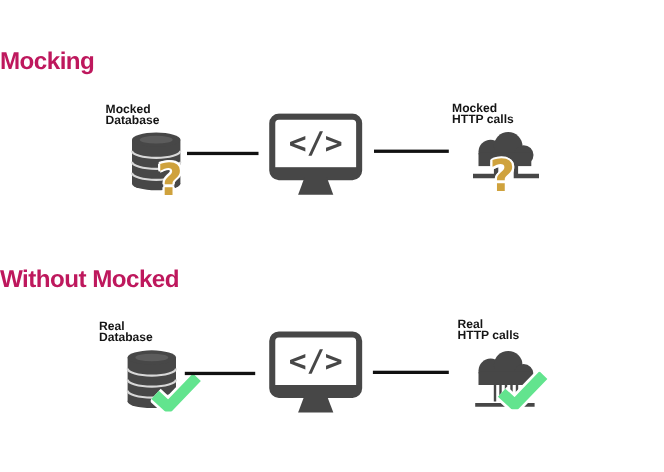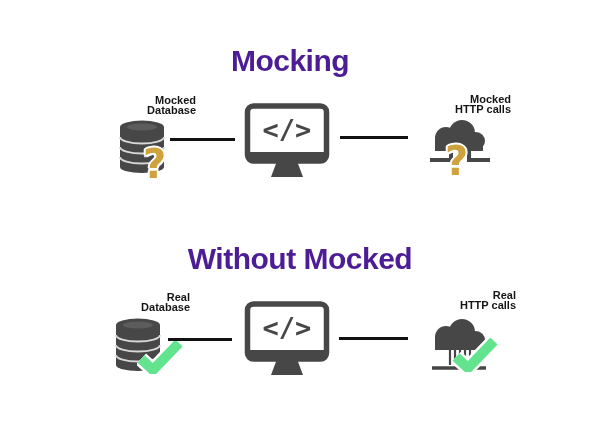--- a/index.html
+++ b/index.html
@@ -5,33 +5,33 @@
   html,body{margin:0;padding:0;}
   .canvas{
     position:relative;
     width:604px;height:429px;
     background:#ffffff;
     font-family:"Liberation Sans", sans-serif;
     overflow:hidden;
   }
   .title{
     position:absolute;
-    text-align:center;
-    font-size:30px;
+    text-align:left;
+    font-size:22px;
     font-weight:800;
     letter-spacing:-0.5px;
-    color:#4c1d95;
+    color:#be185d;
     line-height:1.1;
   }
   .title-1{top:44px;left:0;width:580px;}
   .title-2{top:242px;left:0;width:600px;}
   .node-label{
     position:absolute;
     width:100px;
-    text-align:right;
+    text-align:left;
     font-size:11px;
     font-weight:bold;
     line-height:9.5px;
     color:#151515;
   }
   .node-label span{display:block;}
   .label-m-db{left:96px;top:96px;}
   .label-m-http{left:411px;top:95px;}
   .label-r-db{left:90px;top:293px;}
   .label-r-http{left:416px;top:291px;}

